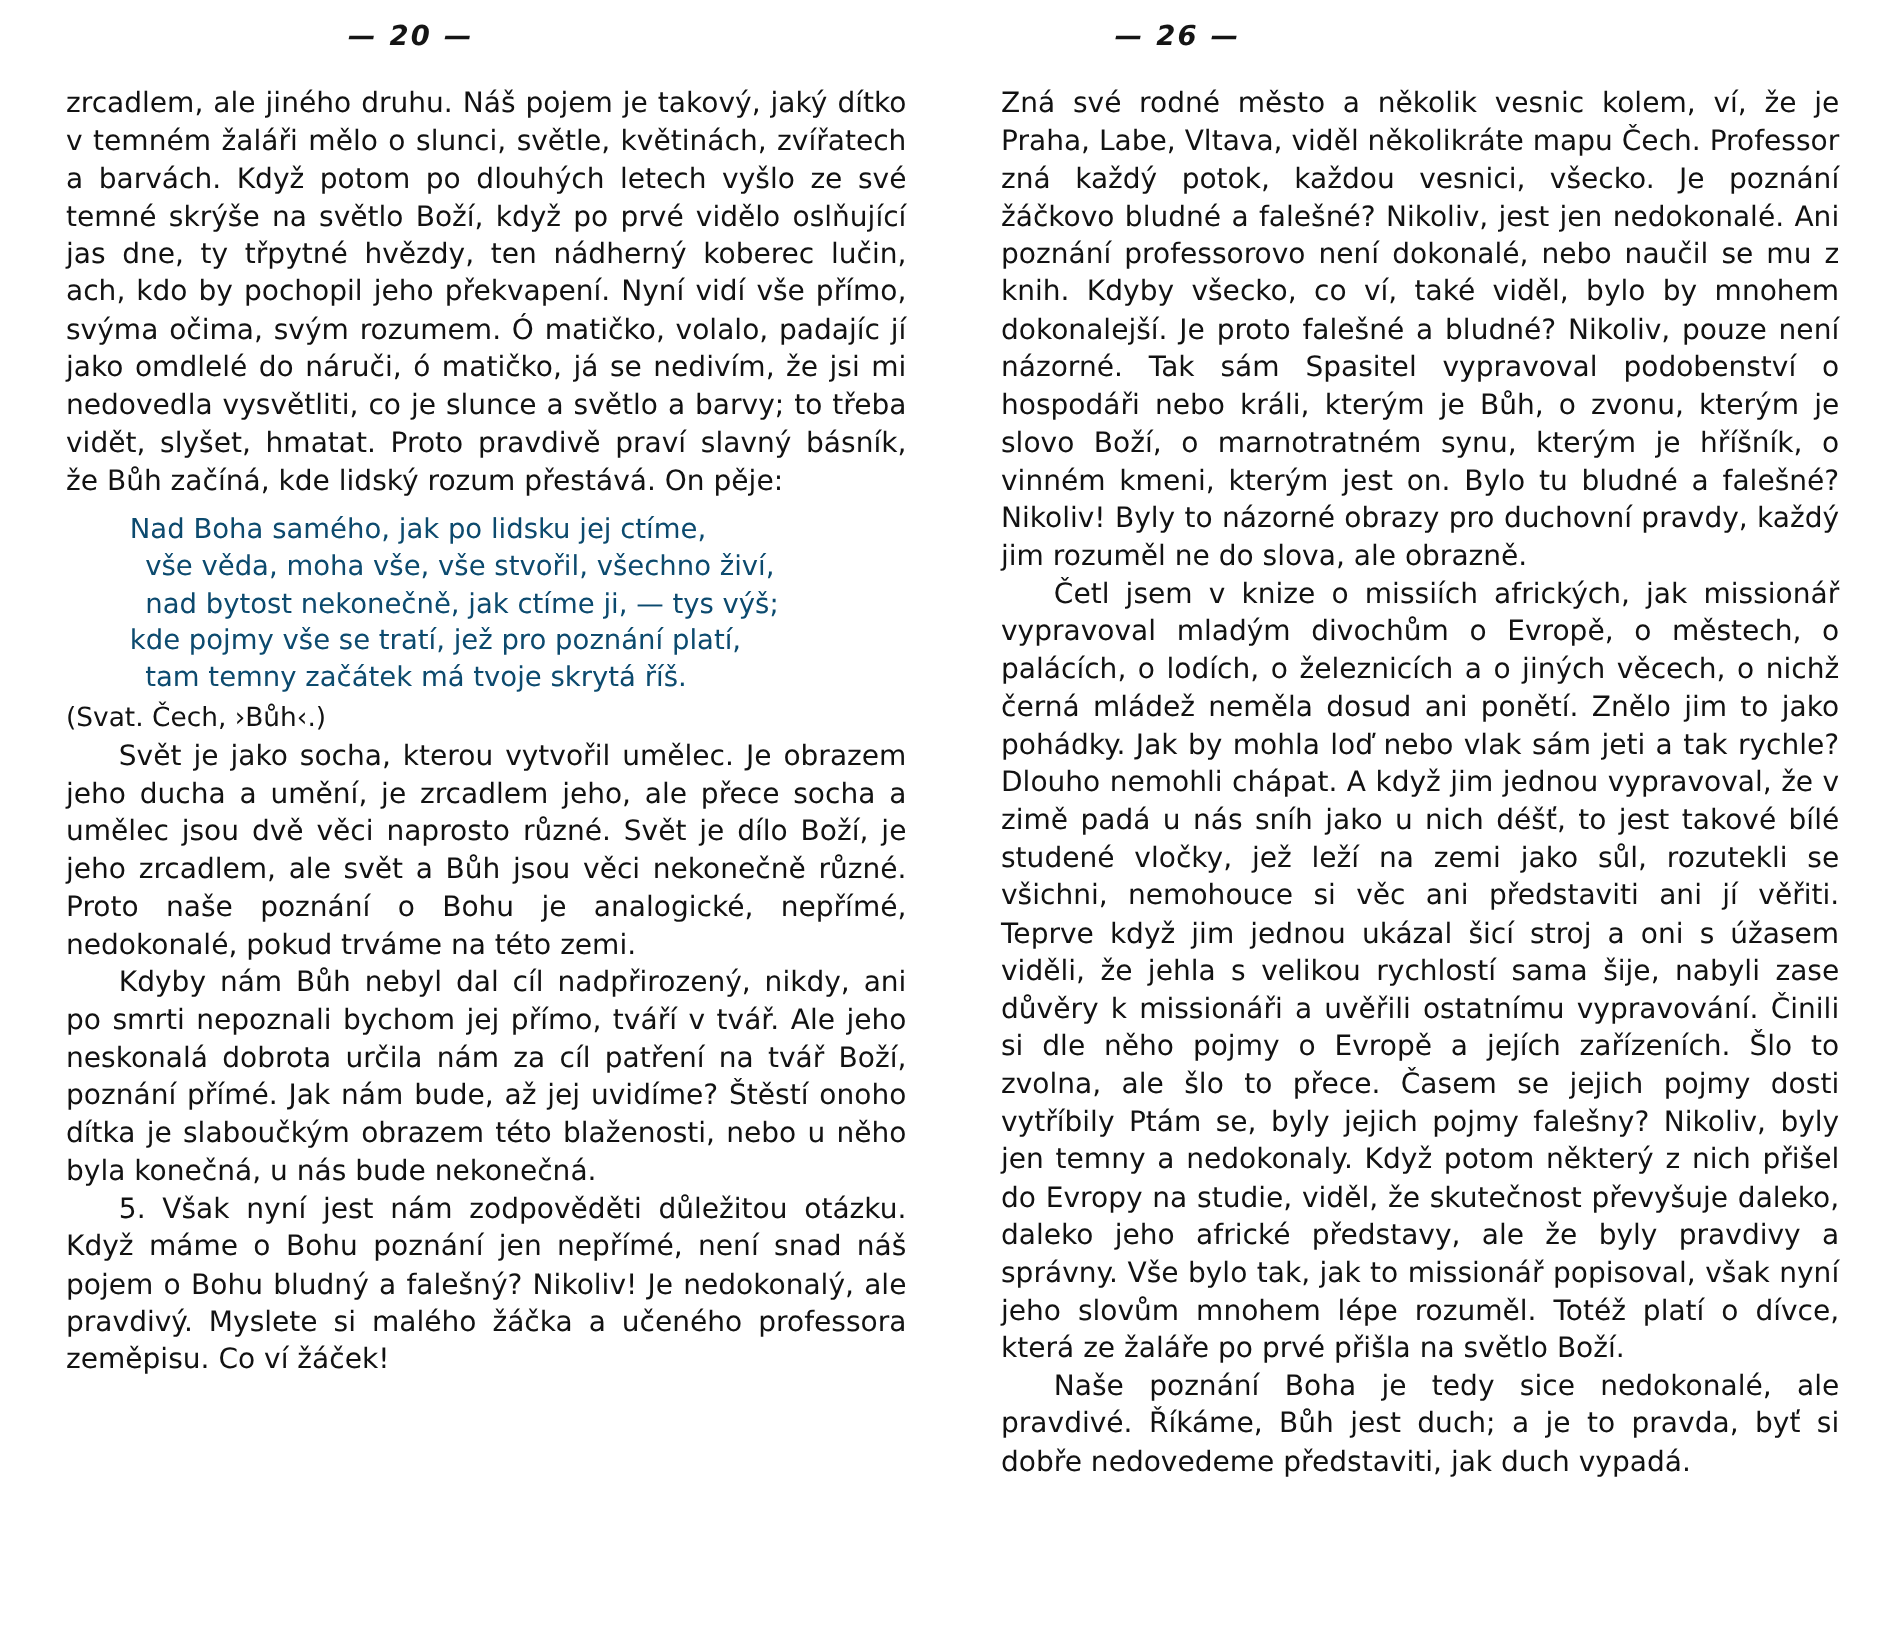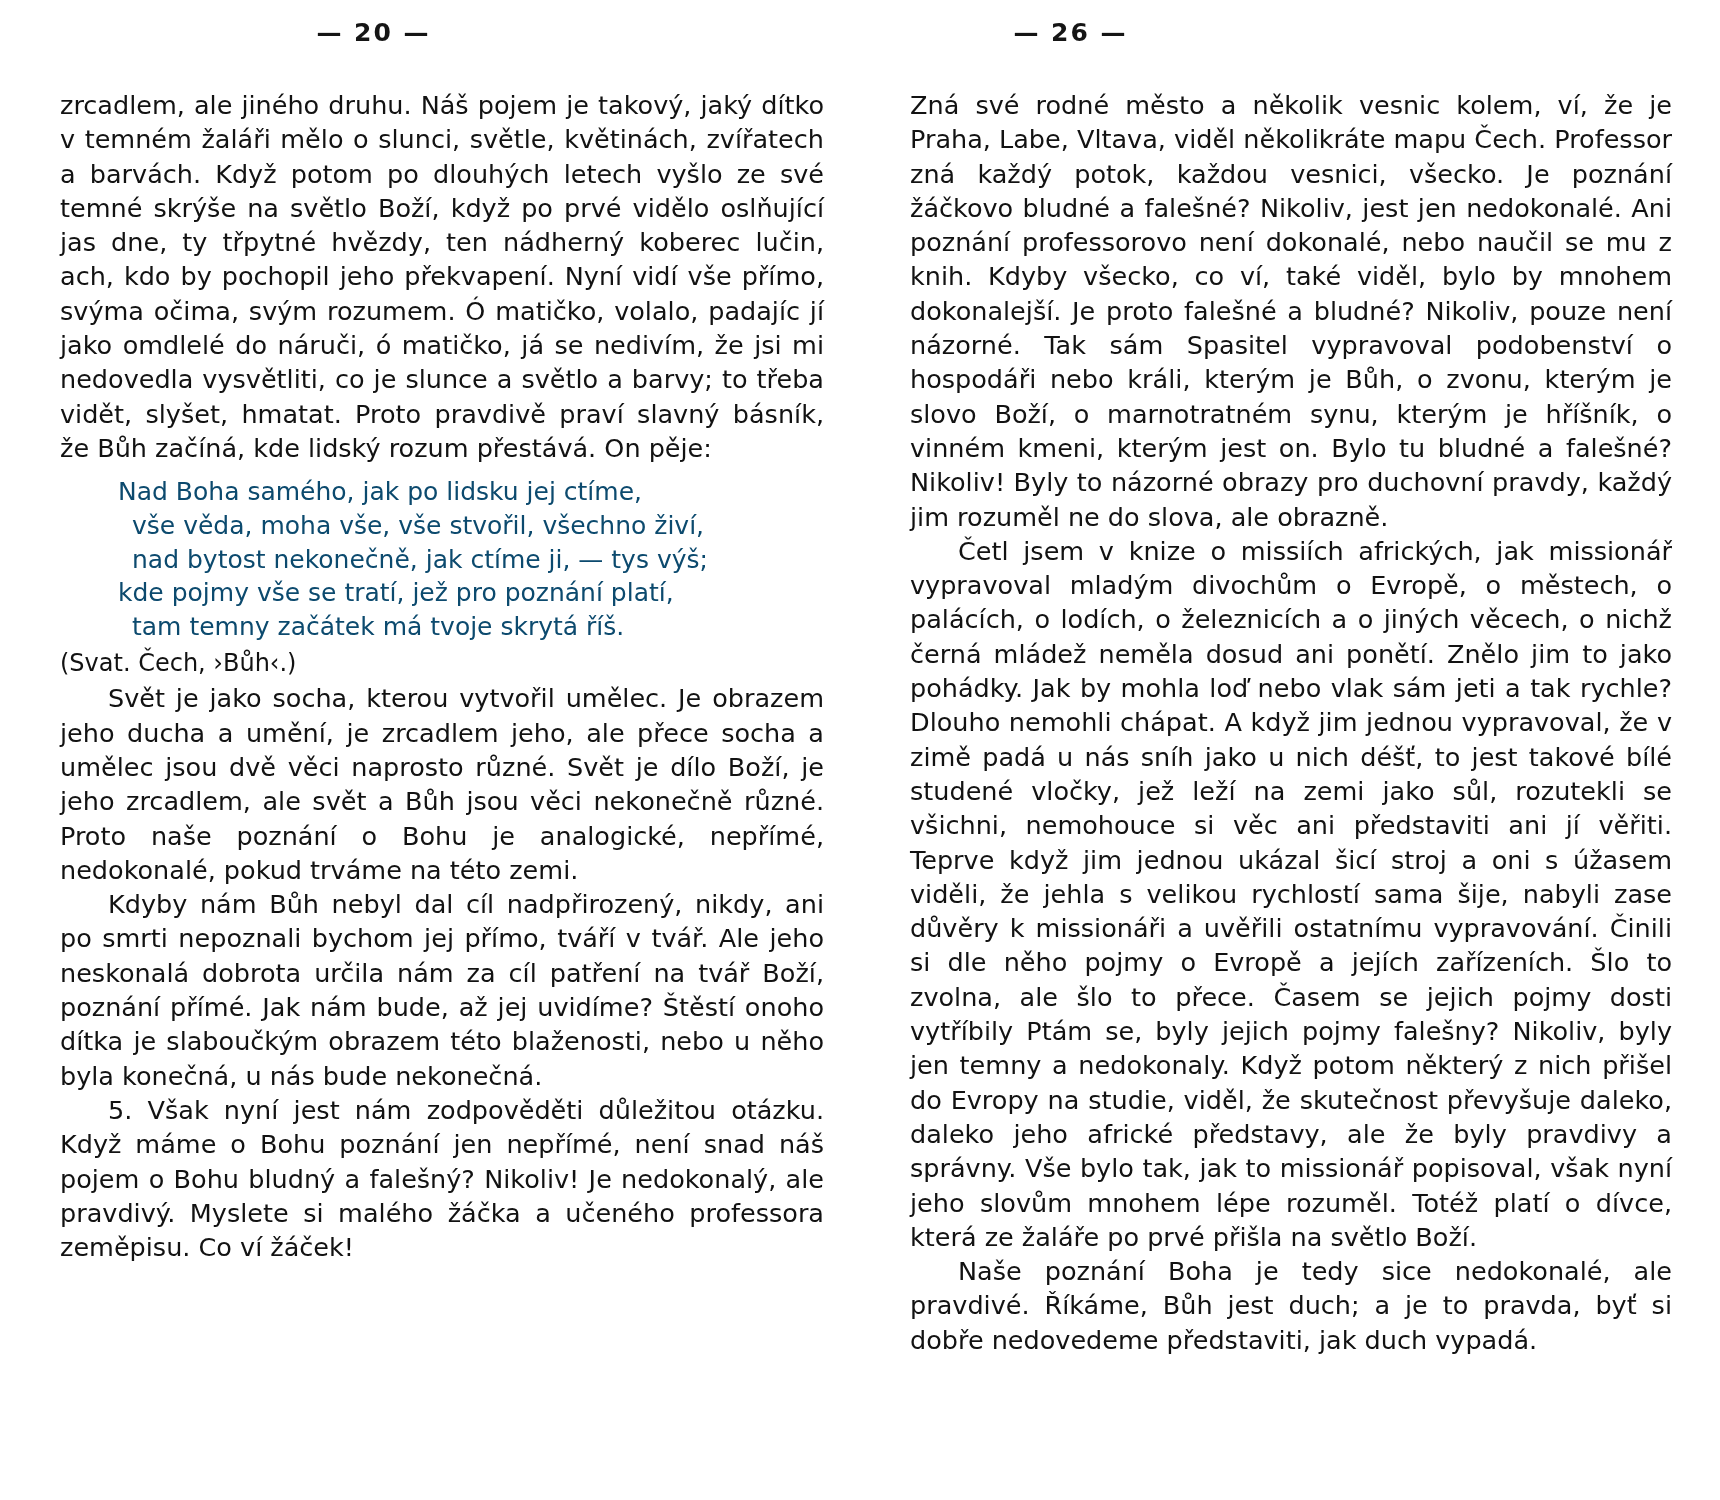--- a/index.html
+++ b/index.html
@@ -19,20 +19,21 @@
     width: 1720px;
     height: 1500px;
     box-sizing: border-box;
     padding: 0;
   }
   .folios {
     display: flex;
     width: 1384px;
     box-sizing: border-box;
     padding: 18px 0 0 0;
+    font-style: italic;
   }
   .folio {
     flex: 1 1 50%;
     text-align: center;
     font-size: 25px;
     font-weight: 700;
     letter-spacing: 2px;
     color: #151515;
     font-family: "DejaVu Sans", sans-serif;
   }
@@ -63,21 +64,20 @@
     font-size: 25.5px;
     line-height: 1.345;
     text-align: justify;
     text-justify: inter-word;
     color: #121212;
     font-family: "DejaVu Sans", sans-serif;
     -webkit-font-smoothing: none;
   }
   p.first {
     text-indent: 0;
-    margin-top: 11px;
   }
   p.ind {
     text-indent: 48px;
   }
   .verse {
     margin: 10px 0 0 0;
     padding-left: 58px;
   }
   .verse .vline {
     font-size: 25px;

